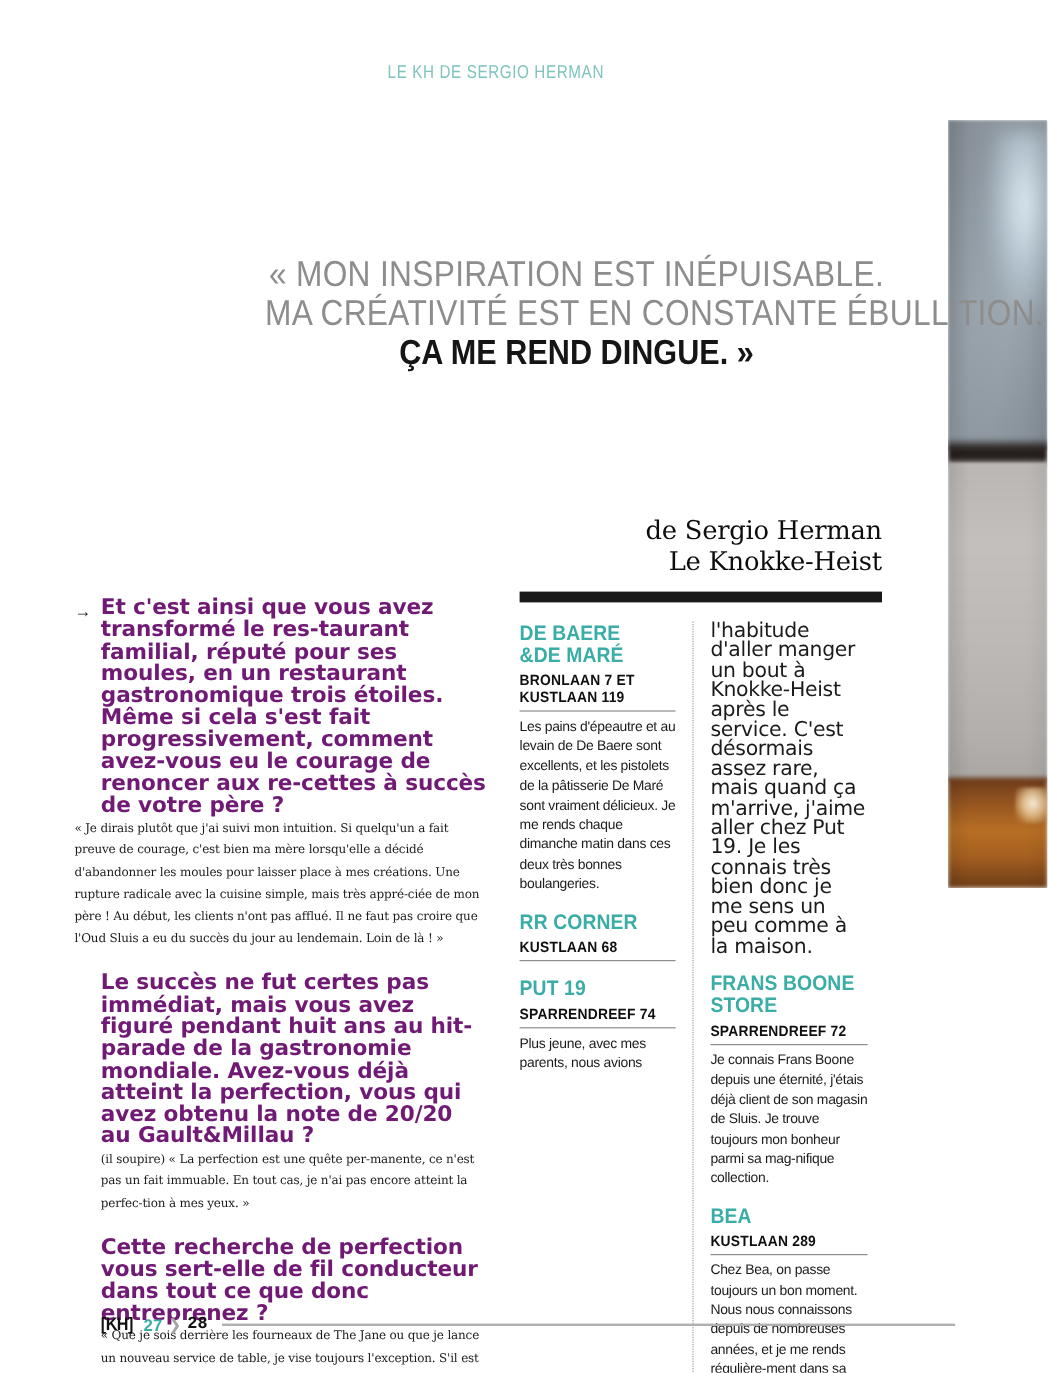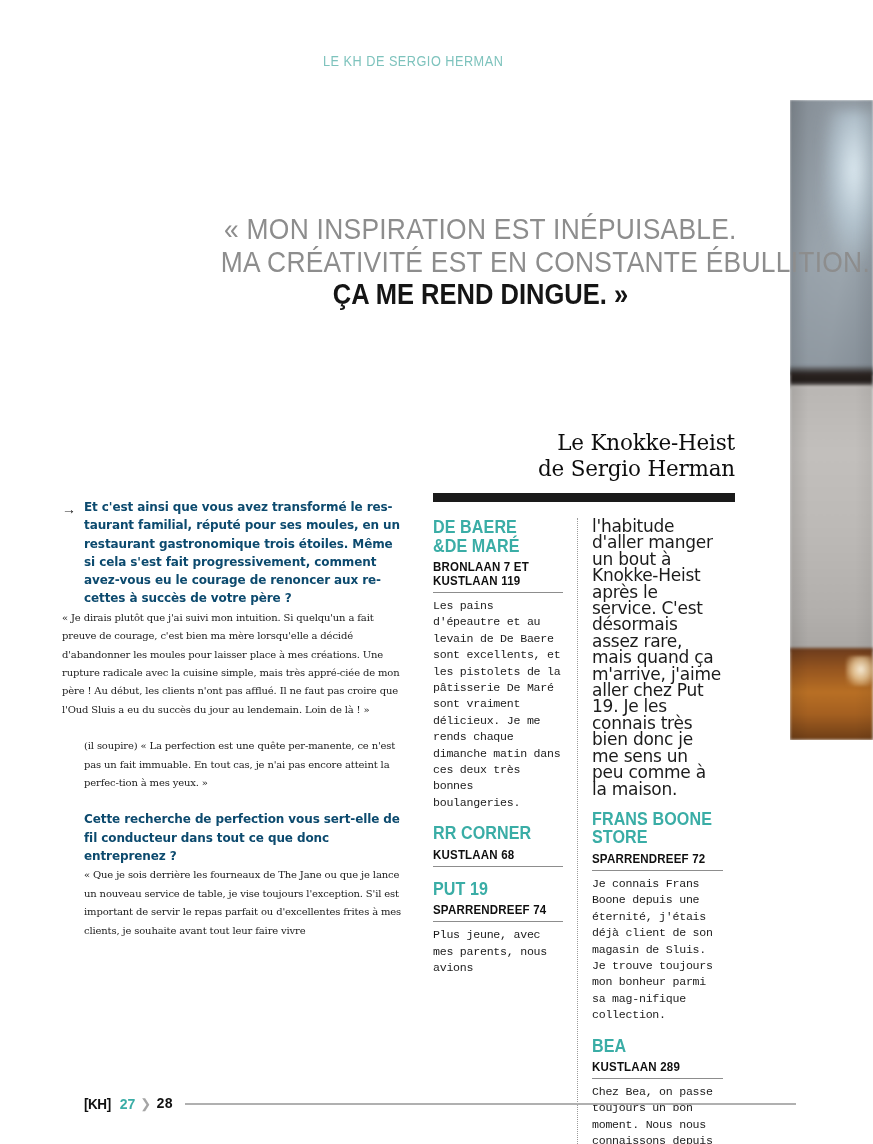--- a/index.html
+++ b/index.html
@@ -134,23 +134,23 @@
   .q-arrow {
     position: absolute;
     left: 0; top: 2px;
     font-size: 14px;
     color: #1a1a1a;
     line-height: 18px;
   }
   .question {
     font-family: "DejaVu Sans", sans-serif;
     font-weight: bold;
-    font-size: 12px;
+    font-size: 18px;
     line-height: 18.3px;
-    color: #0c4a6e;
+    color: #701a75;
     letter-spacing: -0.1px;
   }
   .answer {
     font-family: "DejaVu Serif", "Liberation Serif", serif;
     font-size: 10px;
     line-height: 18.4px;
     color: #1b1b1b;
     letter-spacing: -0.15px;
     margin-top: 1px;
   }
@@ -217,21 +217,21 @@
     margin-top: 5px;
     text-transform: uppercase;
   }
   .entry-rule {
     height: 1px;
     background: #8d8d8d;
     margin-top: 4px;
     margin-bottom: 5px;
   }
   .entry-body {
-    font-family: Liberation Mono, monospace;
+    font-family: Liberation Sans, sans-serif;
     font-size: 11.6px;
     line-height: 16.4px;
     color: #1b1b1b;
     letter-spacing: -0.25px;
   }
   .cont-body {
     font-family: "DejaVu Sans", sans-serif;
     font-size: 17px;
     line-height: 16.4px;
     color: #1b1b1b;
@@ -312,34 +312,35 @@
 
     <div class="qa">
       <div class="q-wrap">
         <span class="q-arrow">→</span>
         <div class="question">Et c'est ainsi que vous avez transformé le res-taurant familial, réputé pour ses moules, en un restaurant gastronomique trois étoiles. Même si cela s'est fait progressivement, comment avez-vous eu le courage de renoncer aux re-cettes à succès de votre père ?</div>
       </div>
       <div class="answer">« Je dirais plutôt que j'ai suivi mon intuition. Si quelqu'un a fait preuve de courage, c'est bien ma mère lorsqu'elle a décidé d'abandonner les moules pour laisser place à mes créations. Une rupture radicale avec la cuisine simple, mais très appré-ciée de mon père ! Au début, les clients n'ont pas afflué. Il ne faut pas croire que l'Oud Sluis a eu du succès du jour au lendemain. Loin de là ! »</div>
     </div>
 
     <div class="qa indent">
+      <div class="question">Le succès ne fut certes pas immédiat, mais vous avez figuré pendant huit ans au hit-parade de la gastronomie mondiale. Avez-vous déjà atteint la perfection, vous qui avez obtenu la note de 20/20 au Gault&amp;Millau ?</div>
       <div class="answer">(il soupire) « La perfection est une quête per-manente, ce n'est pas un fait immuable. En tout cas, je n'ai pas encore atteint la perfec-tion à mes yeux. »</div>
     </div>
 
     <div class="qa indent">
       <div class="question">Cette recherche de perfection vous sert-elle de fil conducteur dans tout ce que donc entreprenez ?</div>
       <div class="answer">« Que je sois derrière les fourneaux de The Jane ou que je lance un nouveau service de table, je vise toujours l'exception. S'il est important de servir le repas parfait ou d'excellentes frites à mes clients, je souhaite avant tout leur faire vivre</div>
     </div>
 
   </div>
 
   <div class="sidebar">
     <div class="sb-title">
+      <div>de Sergio Herman</div>
       <div>Le Knokke-Heist</div>
-      <div>de Sergio Herman</div>
     </div>
     <div class="sb-rule"></div>
 
     <div class="sb-cols">
 
       <div class="sb-col first">
 
         <div class="entry">
           <div class="entry-name">
               <div>DE BAERE</div>

